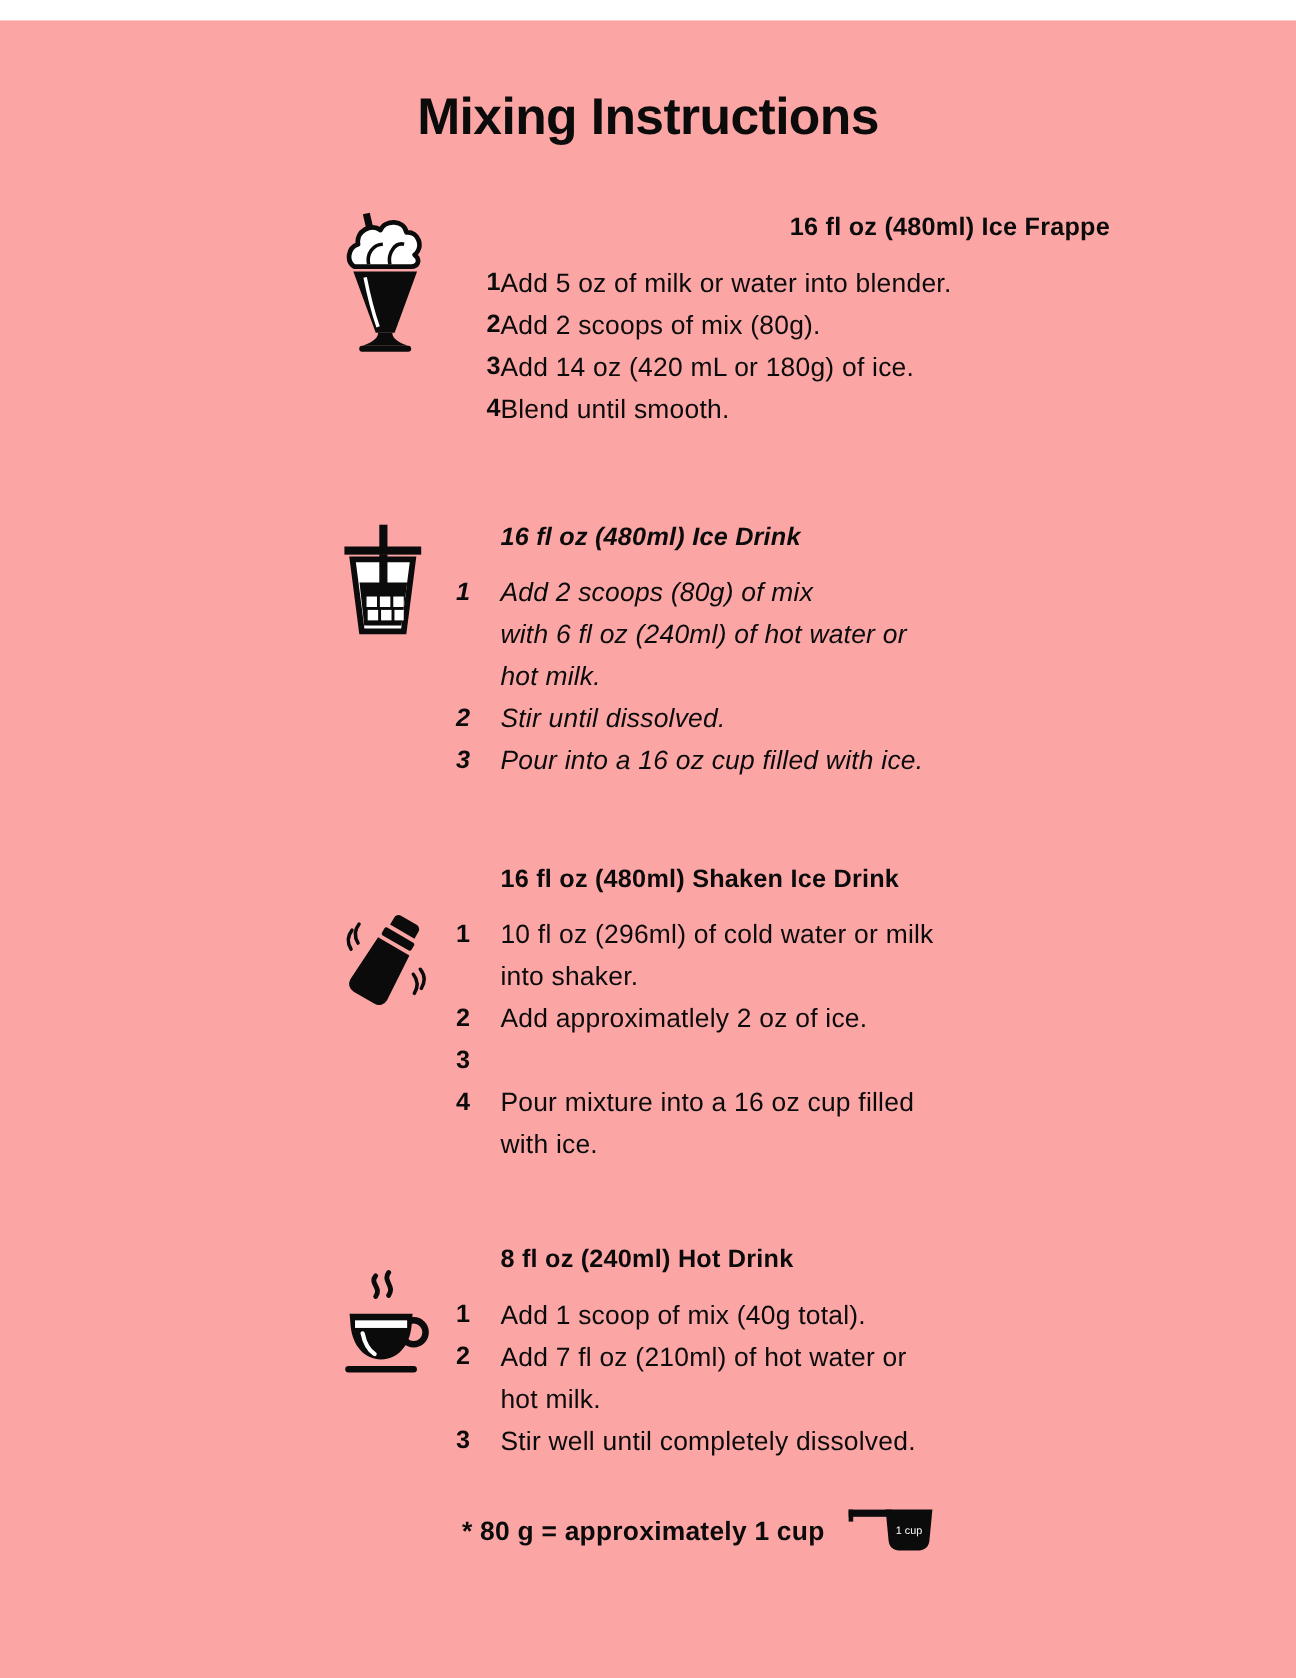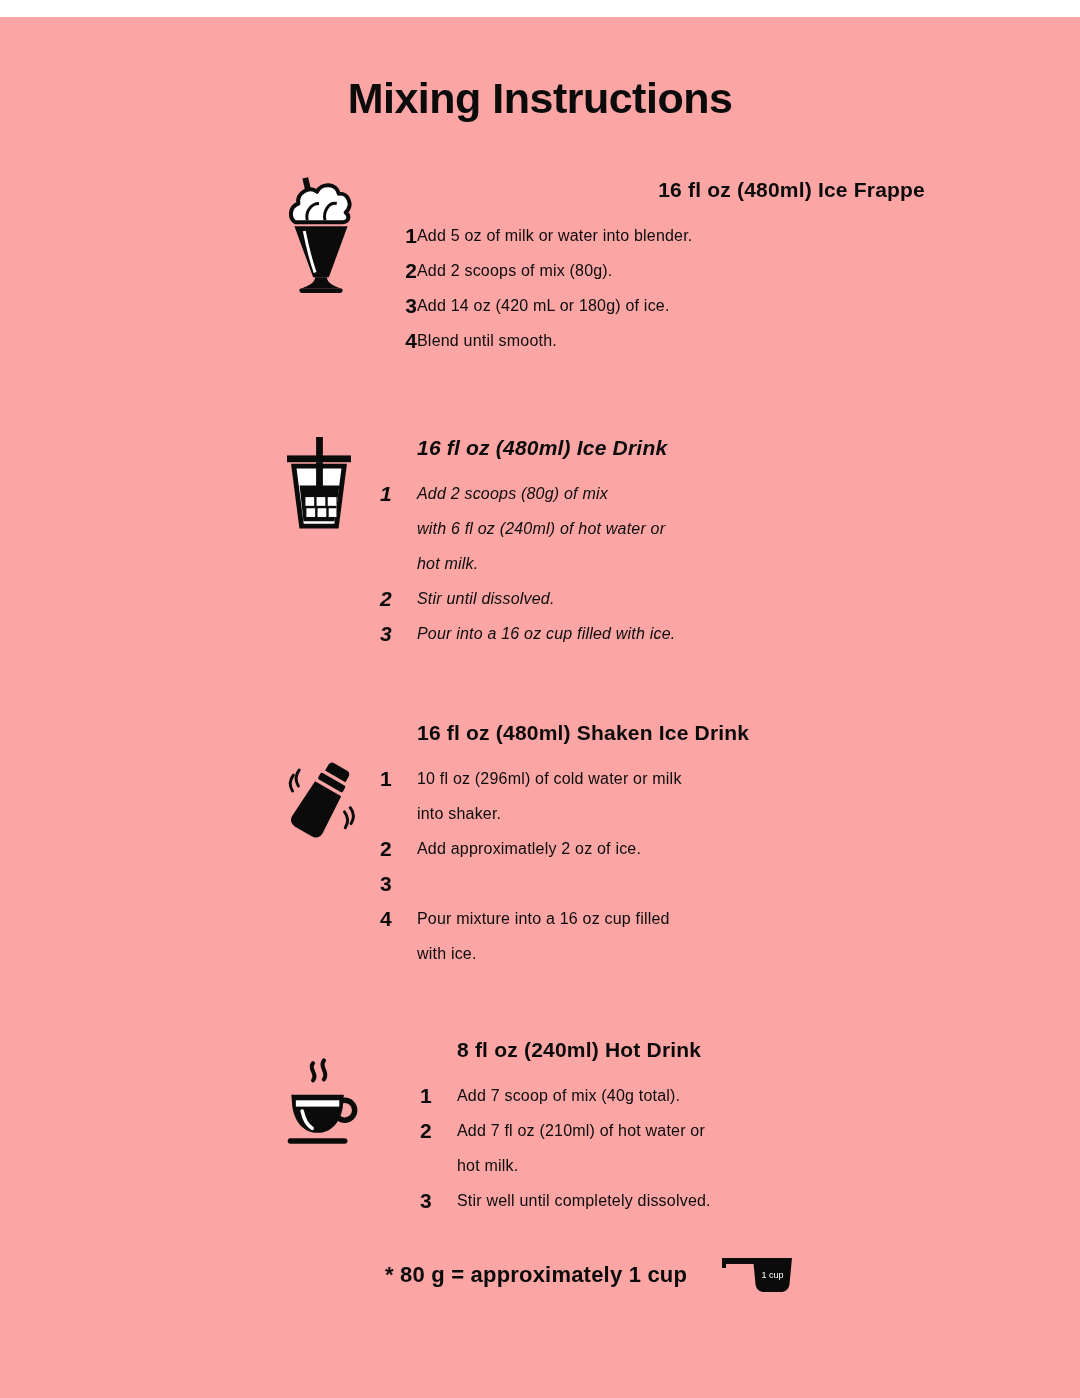--- a/index.html
+++ b/index.html
@@ -23,21 +23,21 @@
     letter-spacing: -0.5px;
   }
   .sections {
     margin: 48px 0 0 285px;
     width: 640px;
   }
   .drink-section { display: flex; }
   .drink-section:nth-child(1) { margin-bottom: 72px; text-align: right; }
   .drink-section:nth-child(2) { margin-bottom: 64px; font-style: italic; }
   .drink-section:nth-child(3) { margin-bottom: 61px; }
-  .drink-section:nth-child(4) { margin-bottom: 0; gap: 40px; }
+  .drink-section:nth-child(4) { margin-bottom: 0; }
   .icon-cell { width: 95px; flex: 0 0 95px; }
   .icon-cell svg { display: block; }
   .icon-ice-frappe svg       { margin-top: 3px; }
   .icon-ice-drink svg        { margin-top: 7px; }
   .icon-shaken-ice-drink svg { margin-top: 37px; }
   .icon-hot-drink svg        { margin-top: 26px; }
   .content { flex: 1 1 auto; }
   .heading {
     margin: 0 0 11px 37px;
     font-size: 21px;
@@ -49,30 +49,30 @@
   .steps { margin: 0; padding: 0; list-style: none; }
   .step { display: flex; }
   .step-num {
     width: 37px;
     flex: 0 0 37px;
     font-size: 21px;
     line-height: 35px;
     font-weight: bold;
   }
   .step-text {
-    font-size: 16px;
+    font-size: 22px;
     line-height: 35px;
     letter-spacing: 0.2px;
   }
   .step-line { white-space: nowrap; }
   .footnote {
     margin: 34px 0 0 385px;
     display: flex;
     align-items: center;
-    gap: 35px;
+    gap: 20px;
   }
   .footnote-text {
     font-size: 22px;
     font-weight: bold;
     letter-spacing: 0.2px;
     white-space: nowrap;
   }
   .cup-label-text {
     font-family: "Liberation Sans", sans-serif;
     font-size: 9px;
@@ -226,21 +226,21 @@
             <path d="M19,58 q3,14 11,19" stroke="#fff" stroke-width="4" fill="none" stroke-linecap="round"></path>
             <rect x="3" y="88" width="66" height="6" rx="3" fill="#0b0b0b"></rect>
           </svg>
         </div>
         <div class="content">
           <h2 class="heading">8 fl oz (240ml) Hot Drink</h2>
           <ol class="steps">
             <li class="step">
               <span class="step-num">1</span>
               <span class="step-text">
-                <div class="step-line">Add 7 scoop of mix (40g total).</div>
+                <div class="step-line">Add 1 scoop of mix (40g total).</div>
               </span>
             </li>
             <li class="step">
               <span class="step-num">2</span>
               <span class="step-text">
                 <div class="step-line">Add 7 fl oz (210ml) of hot water or</div>
                 <div class="step-line">hot milk.</div>
               </span>
             </li>
             <li class="step">

